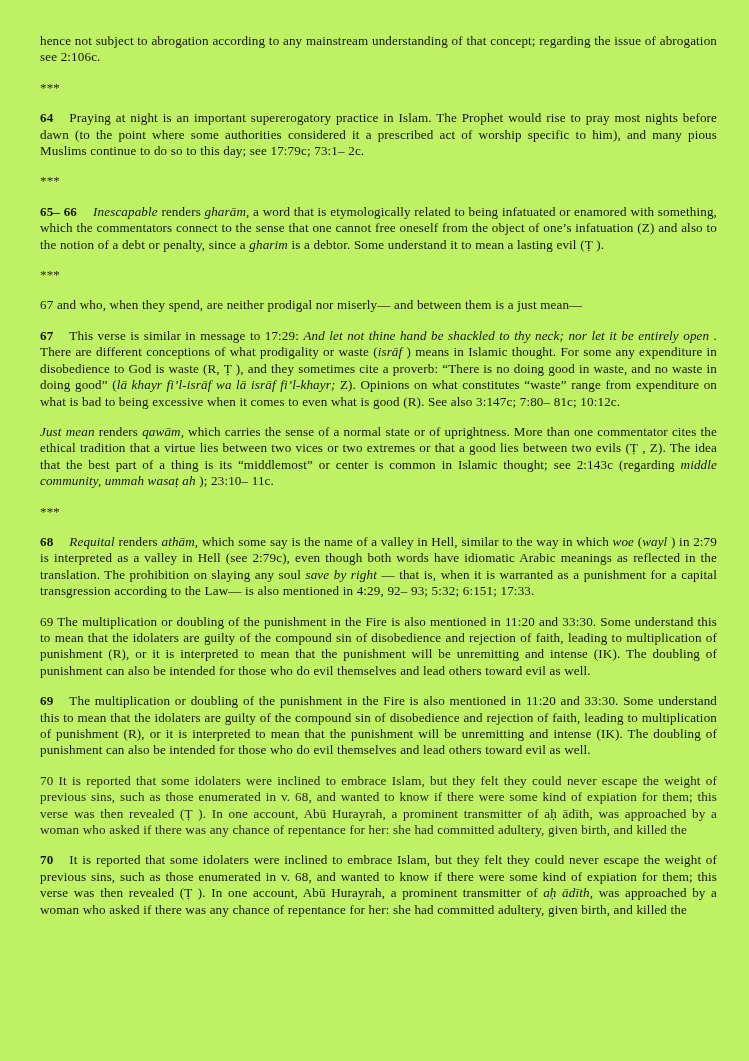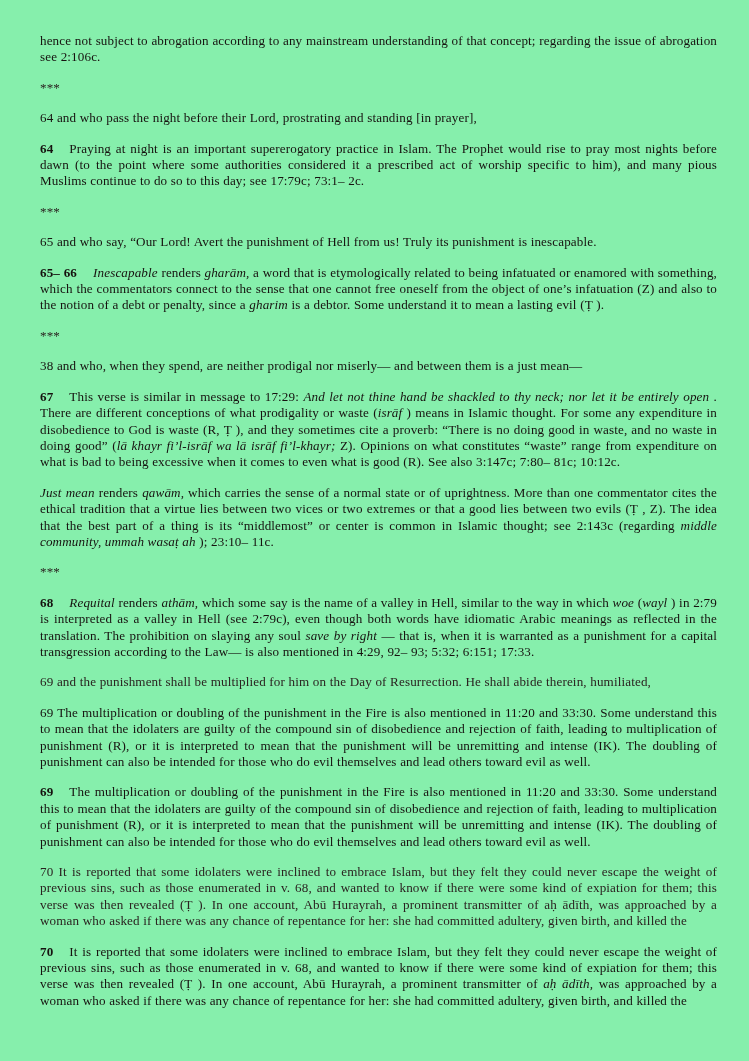--- a/index.html
+++ b/index.html
@@ -4,21 +4,21 @@
 <style>
   html, body {
     margin: 0;
     padding: 0;
     background: #ffffff;
   }
   .page {
     position: relative;
     width: 749px;
     height: 1061px;
-    background: #86efac;
+    background: #bef264;
     box-sizing: border-box;
     padding: 33px 32px 0 40px;
     font-family: "Liberation Serif", "DejaVu Serif", serif;
     color: #16120f;
     overflow: hidden;
   }
   .content {
     width: 677px;
   }
   p.block {
@@ -67,55 +67,52 @@
 </head>
 <body>
 
 <div class="page">
   <div class="content">
 
     <p class="block">hence not subject to abrogation according to any mainstream understanding of that concept; regarding the issue of abrogation see 2:106c.</p>
 
     <p class="block divider">***</p>
 
-    <p class="block verse">64 and who pass the night before their Lord, prostrating and standing [in prayer],</p>
 
     <p class="block commentary">
       <span class="num">64</span><span class="gap"></span><span>Praying at night is an important supererogatory practice in Islam. The Prophet would rise to pray most nights before dawn (to the point where some authorities considered it a prescribed act of worship specific to him), and many pious Muslims continue to do so to this day; see 17:79c; 73:1– 2c.</span>
     </p>
 
     <p class="block divider">***</p>
 
-    <p class="block verse">65 and who say, “Our Lord! Avert the punishment of Hell from us! Truly its punishment is inescapable.</p>
 
 
     <p class="block commentary">
       <span class="num">65– 66</span><span class="gap"></span><i>Inescapable</i><span> renders </span><i>gharām,</i><span> a word that is etymologically related to being infatuated or enamored with something, which the commentators connect to the sense that one cannot free oneself from the object of one’s infatuation (Z) and also to the notion of a debt or penalty, since a </span><i>gharim</i><span> is a debtor. Some understand it to mean a lasting evil (Ṭ ).</span>
     </p>
 
     <p class="block divider">***</p>
 
-    <p class="block verse">38 and who, when they spend, are neither prodigal nor miserly— and between them is a just mean—</p>
+    <p class="block verse">67 and who, when they spend, are neither prodigal nor miserly— and between them is a just mean—</p>
 
     <p class="block commentary tight">
       <span class="num">67</span><span class="gap"></span><span>This verse is similar in message to 17:29: </span><i>And let not thine hand be shackled to thy neck; nor let it be entirely open</i><span> . There are different conceptions of what prodigality or waste (</span><i>isrāf</i><span> ) means in Islamic thought. For some any expenditure in disobedience to God is waste (R, Ṭ ), and they sometimes cite a proverb: “There is no doing good in waste, and no waste in doing good” (</span><i>lā khayr fi’l-isrāf wa lā isrāf fi’l-khayr;</i><span> Z). Opinions on what constitutes “waste” range from expenditure on what is bad to being excessive when it comes to even what is good (R). See also 3:147c; 7:80– 81c; 10:12c.</span>
     </p>
 
     <p class="block commentary">
       <i>Just mean</i><span> renders </span><i>qawām,</i><span> which carries the sense of a normal state or of uprightness. More than one commentator cites the ethical tradition that a virtue lies between two vices or two extremes or that a good lies between two evils (Ṭ , Z). The idea that the best part of a thing is its “middlemost” or center is common in Islamic thought; see 2:143c (regarding </span><i>middle community, ummah wasaṭ ah</i><span> ); 23:10– 11c.</span>
     </p>
 
     <p class="block divider">***</p>
 
 
     <p class="block commentary">
       <span class="num">68</span><span class="gap"></span><i>Requital</i><span> renders </span><i>athām,</i><span> which some say is the name of a valley in Hell, similar to the way in which </span><i>woe</i><span> (</span><i>wayl</i><span> ) in 2:79 is interpreted as a valley in Hell (see 2:79c), even though both words have idiomatic Arabic meanings as reflected in the translation. The prohibition on slaying any soul </span><i>save by right</i><span> — that is, when it is warranted as a punishment for a capital transgression according to the Law— is also mentioned in 4:29, 92– 93; 5:32; 6:151; 17:33.</span>
     </p>
 
-    <p class="block divider">69 and the punishment shall be multiplied for him on the Day of Resurrection. He shall abide therein, humiliated,</p>
 
     <p class="block verse">69    The multiplication or doubling of the punishment in the Fire is also mentioned in 11:20 and 33:30. Some understand this to mean that the idolaters are guilty of the compound sin of disobedience and rejection of faith, leading to multiplication of punishment (R), or it is interpreted to mean that the punishment will be unremitting and intense (IK). The doubling of punishment can also be intended for those who do evil themselves and lead others toward evil as well.</p>
 
     <p class="block commentary">
       <span class="num">69</span><span class="gap"></span><span>The multiplication or doubling of the punishment in the Fire is also mentioned in 11:20 and 33:30. Some understand this to mean that the idolaters are guilty of the compound sin of disobedience and rejection of faith, leading to multiplication of punishment (R), or it is interpreted to mean that the punishment will be unremitting and intense (IK). The doubling of punishment can also be intended for those who do evil themselves and lead others toward evil as well.</span>
     </p>
 
     <p class="block divider">70    It is reported that some idolaters were inclined to embrace Islam, but they felt they could never escape the weight of previous sins, such as those enumerated in v. 68, and wanted to know if there were some kind of expiation for them; this verse was then revealed (Ṭ ). In one account, Abū Hurayrah, a prominent transmitter of aḥ ādīth, was approached by a woman who asked if there was any chance of repentance for her: she had committed adultery, given birth, and killed the</p>
 
     <p class="block verse"></p>

